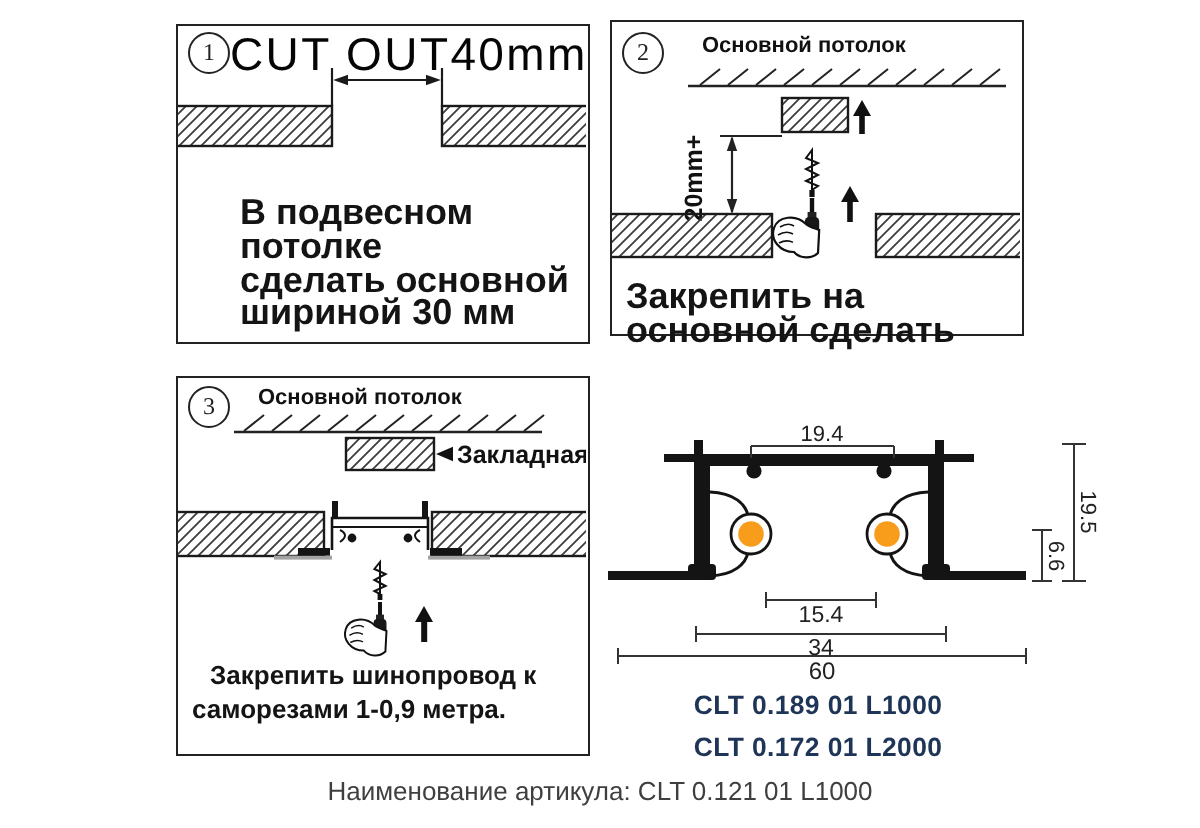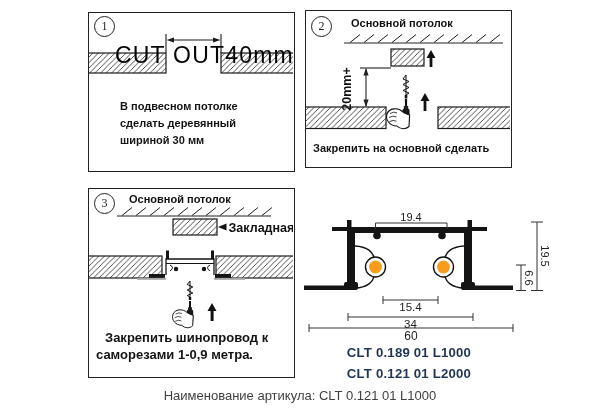--- a/index.html
+++ b/index.html
@@ -6,23 +6,23 @@
   .stage{position:relative;width:600px;height:414px;background:#fff;overflow:hidden;
          font-family:"Liberation Sans",sans-serif;color:#161616;}
   .panel{position:absolute;border:1.4px solid #222;background:#fff;box-sizing:border-box;}
   #panel1{left:88px;top:12px;width:207px;height:160px;}
   #panel2{left:305px;top:10px;width:207px;height:158px;}
   #panel3{left:88px;top:188px;width:207px;height:190px;}
   .badge{position:absolute;width:19px;height:19px;border:1.3px solid #222;border-radius:50%;
          display:flex;align-items:center;justify-content:center;
          font:12px "Liberation Serif",serif;color:#222;background:#fff;z-index:3;}
   .p1-title{position:absolute;left:26px;top:1px;font-size:23px;letter-spacing:1.2px;
-            color:#050505;white-space:nowrap;z-index:2;margin-top:28px;}
+            color:#050505;white-space:nowrap;z-index:2;}
   .ceil-label{position:absolute;text-align:left;font-size:11px;font-weight:600;color:#111;z-index:2;}
-  .caption{position:absolute;font-size:11px;font-weight:600;line-height:16.8px;color:#141414;z-index:2;}
+  .caption{position:absolute;font-size:18px;font-weight:600;line-height:16.8px;color:#141414;z-index:2;}
   .caption .indent{padding-left:9px;}
   .diagram{position:absolute;left:0;top:0;z-index:1;}
   .clt{position:absolute;left:300px;top:343px;width:218px;text-align:center;
        font-size:13.2px;font-weight:700;color:#1F3557;line-height:20.5px;letter-spacing:0.2px;}
   .footer{position:absolute;left:0;top:388px;width:600px;text-align:center;
           font-size:13px;color:#3f3f3f;}
 </style>
 </head>
 <body>
 
@@ -44,21 +44,21 @@
       <g stroke="#1a1a1a" stroke-width="1.1">
         <line x1="77" y1="21" x2="77" y2="40"></line>
         <line x1="132" y1="21" x2="132" y2="40"></line>
         <line x1="84" y1="27" x2="125" y2="27"></line>
       </g>
       <polygon points="77.6,27 85,24.4 85,29.6" fill="#1a1a1a"></polygon>
       <polygon points="131.4,27 124,24.4 124,29.6" fill="#1a1a1a"></polygon>
     </svg>
     <div class="caption" style="left:31px;top:85px;">
       <div>В подвесном потолке</div>
-      <div>сделать деревянный</div>
+      <div>сделать основной</div>
       <div>шириной 30 мм</div>
     </div>
   </div>
 
   <div class="panel" id="panel2">
     <div class="badge" style="left:5px;top:5px;">
       <span>2</span>
     </div>
     <div class="ceil-label" style="left:45px;top:6px;width:120px;">Основной потолок</div>
     <svg class="diagram" width="204" height="155">
@@ -229,18 +229,18 @@
     <text x="111" y="10.5" text-anchor="middle" font-size="11" fill="#222">19.4</text>
     <text x="110.5" y="101" text-anchor="middle" font-size="11.5" fill="#222">15.4</text>
     <text x="110.5" y="117.5" text-anchor="middle" font-size="11.5" fill="#222">34</text>
     <text x="111" y="129.5" text-anchor="middle" font-size="12" fill="#222">60</text>
     <text transform="translate(240.5,46) rotate(90)" text-anchor="middle" font-size="11" fill="#222">19.5</text>
     <text transform="translate(224.5,68) rotate(90)" text-anchor="middle" font-size="11" fill="#222">6.6</text>
   </svg>
 
   <div class="clt">
     <div>CLT 0.189 01 L1000</div>
-    <div>CLT 0.121 01 L2000</div>
+    <div>CLT 0.172 01 L2000</div>
   </div>
 
   <div class="footer">Наименование артикула: CLT 0.121 01 L1000</div>
 
 </div>
 
 </body></html>

